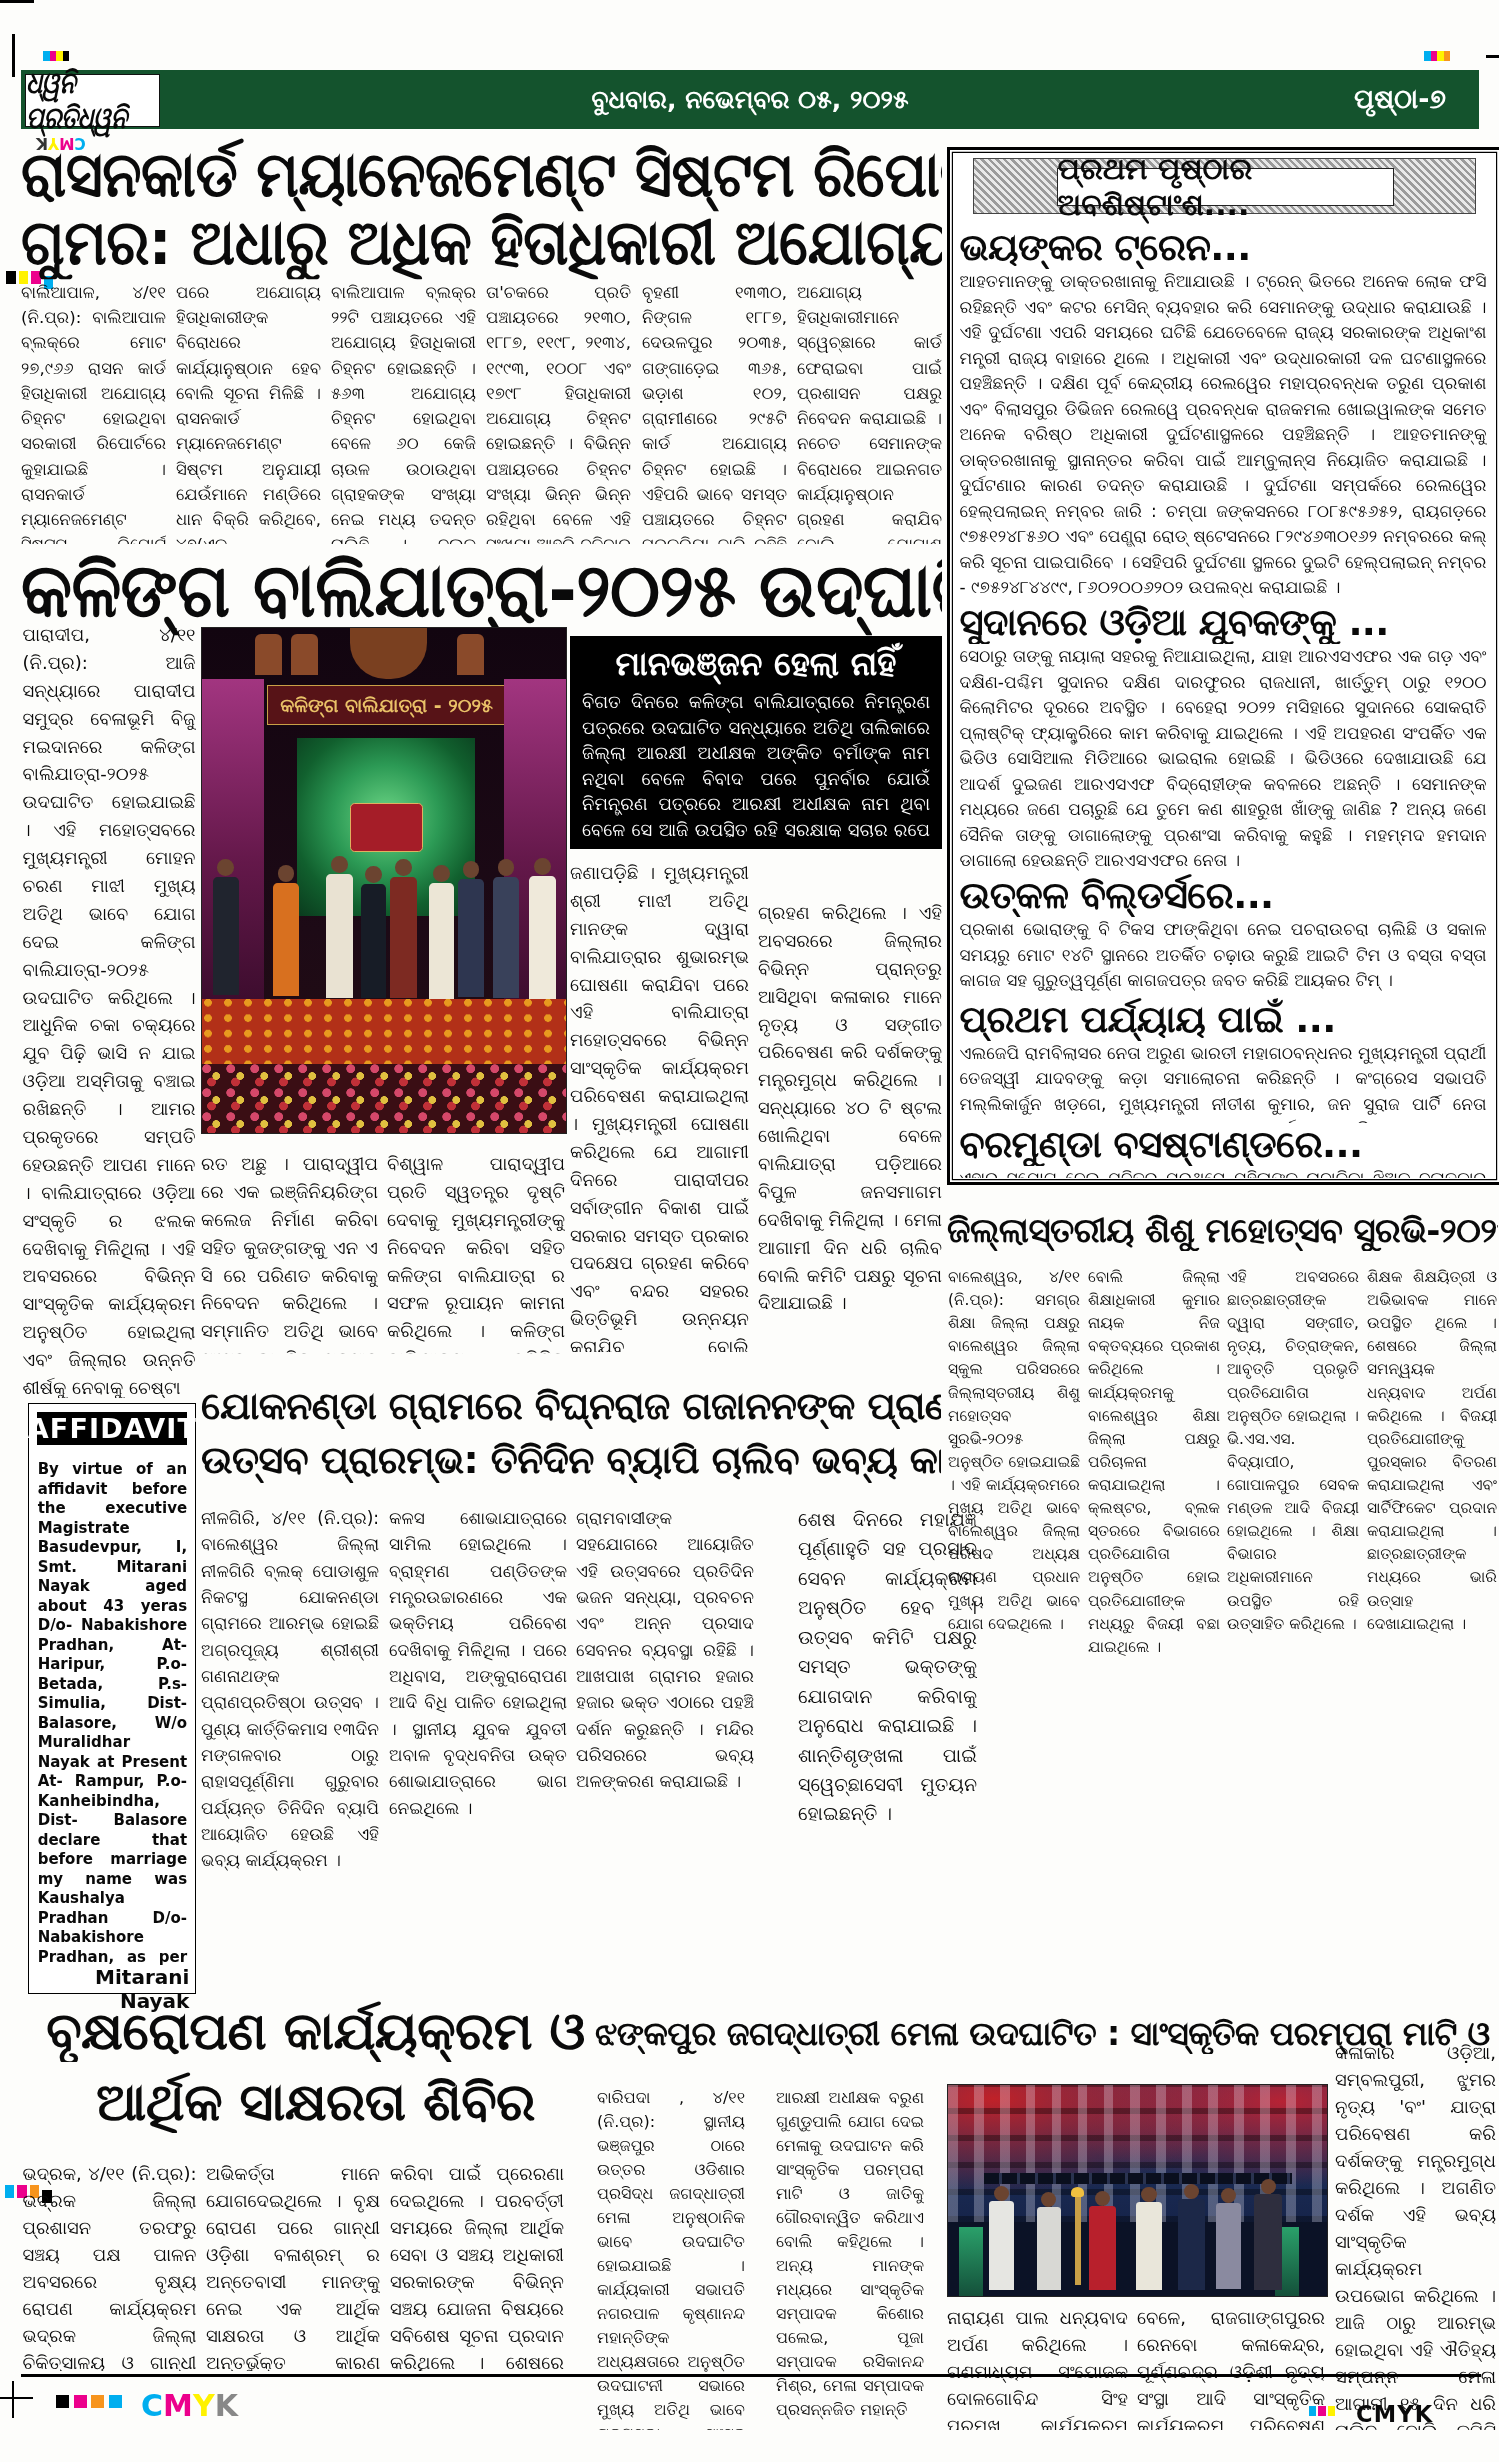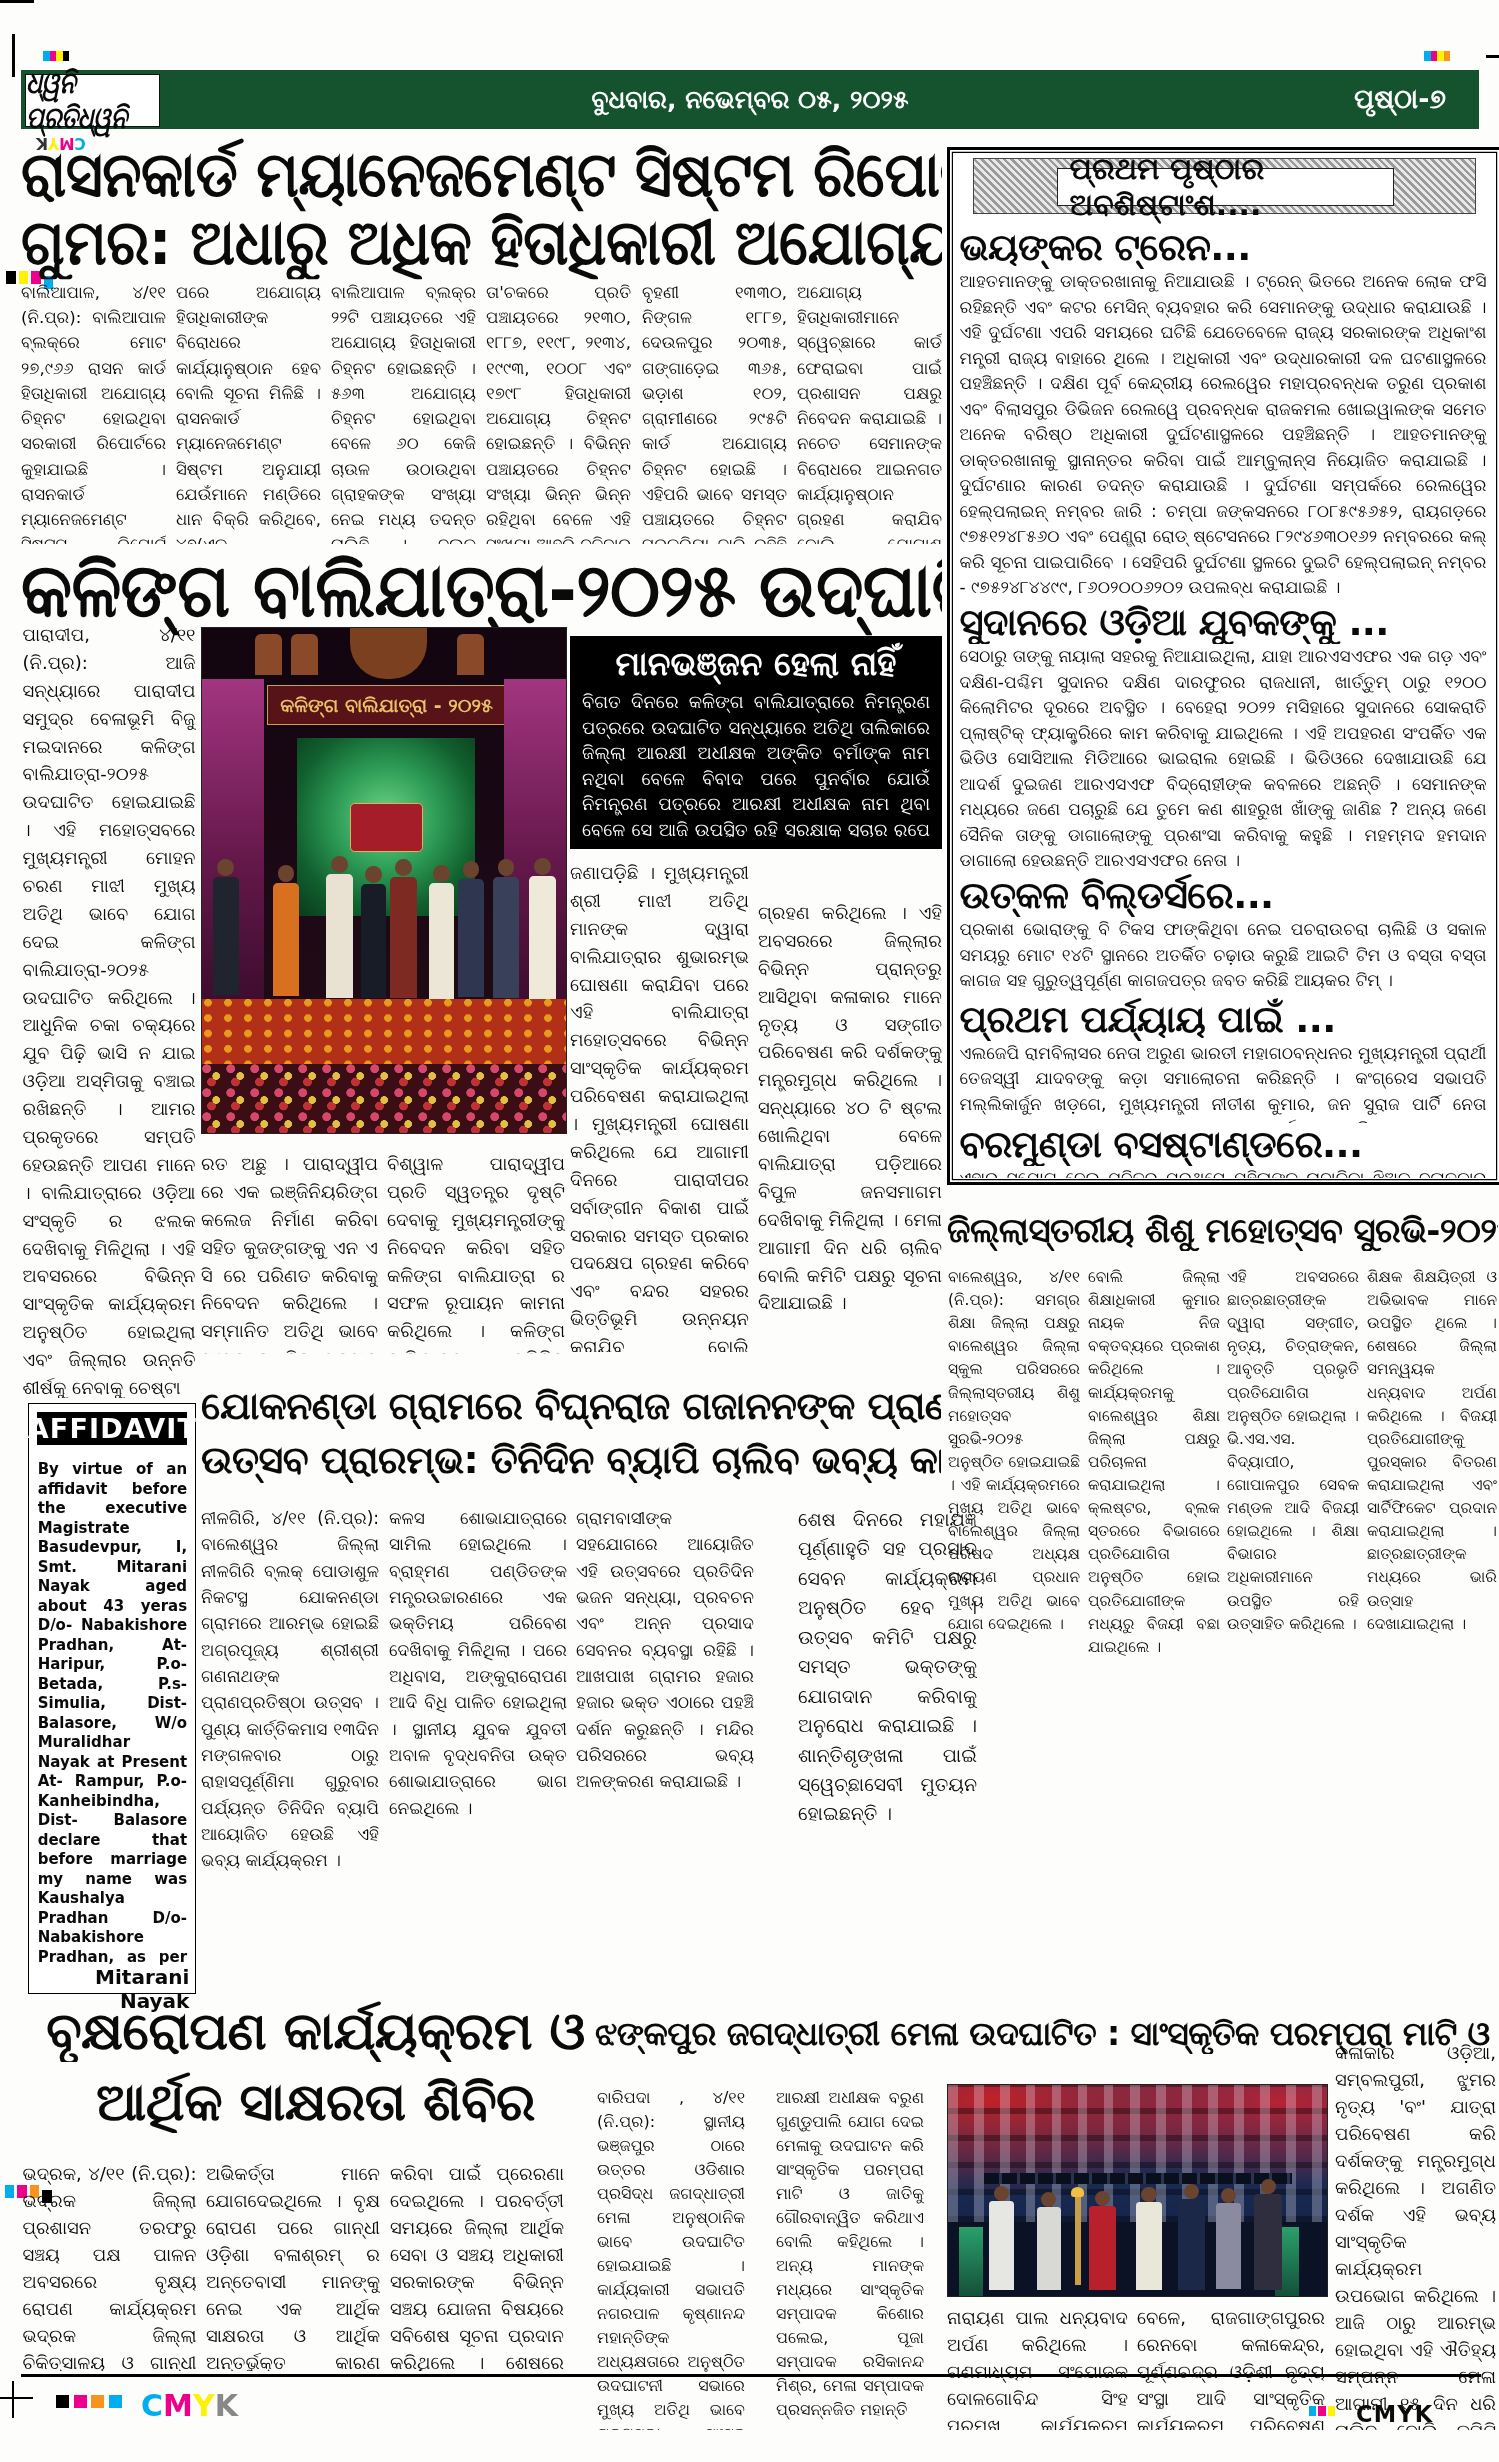--- a/index.html
+++ b/index.html
@@ -96,21 +96,21 @@
   <div class="abs txt colbody" style="left:21px;top:280px;width:145px;height:264px;">ବାଲିଆପାଳ, ୪/୧୧ (ନି.ପ୍ର): ବାଲିଆପାଳ ବ୍ଲକ୍‌ରେ ମୋଟ ୨୭,୯୬୬ ରାସନ କାର୍ଡ ହିତାଧିକାରୀ ଅଯୋଗ୍ୟ ଚିହ୍ନଟ ହୋଇଥିବା ସରକାରୀ ରିପୋର୍ଟରେ କୁହାଯାଇଛି । ରାସନକାର୍ଡ ମ୍ୟାନେଜମେଣ୍ଟ ସିଷ୍ଟମ ରିପୋର୍ଟ ଆଧାରରେ ମିଳିଥିବା ଏହି ତଥ୍ୟକୁ ନେଇ ବ୍ଲକ୍ ପ୍ରଶାସନର ଚିନ୍ତା ବଢ଼ିଯାଇଛି । ଏହି ରିପୋର୍ଟରେ କେତେ ସତ୍ୟତା ରହିଛି ଖୁବଶୀଘ୍ର ତଦନ୍ତ ଆରମ୍ଭ ହୋଇଛି ଆଉ ତଦନ୍ତ ଚାଲିଛି ।</div>
   <div class="abs txt colbody" style="left:176px;top:280px;width:145px;height:264px;">ପରେ ଅଯୋଗ୍ୟ ହିତାଧିକାରୀଙ୍କ ବିରୋଧରେ କାର୍ଯ୍ୟାନୁଷ୍ଠାନ ହେବ ବୋଲି ସୂଚନା ମିଳିଛି । ରାସନକାର୍ଡ ମ୍ୟାନେଜମେଣ୍ଟ ସିଷ୍ଟମ ଅନୁଯାୟୀ ଯେଉଁମାନେ ମଣ୍ଡିରେ ଧାନ ବିକ୍ରି କରିଥିବେ, ୪୭(ଏକ ହେକ୍ଟର)ଏକର ଜମି ଦର୍ଶାଇଥିବେ, ଟିକସ ଦେଉଥିବେ, ୪ ଚକିଆ ଗାଡ଼ି ଥିବ, ତିନି ବଖରା ରୁ ଅଧିକ ଘର ଥିବ, ପେନସନ ଧାରୀ ହୋଇଥିବେ ମୋଟ ୨୫ଟି ନିୟମ ଆଧାରରେ ଅଯୋଗ୍ୟ ଚିହ୍ନଟ କରାଯାଇଛି ।</div>
   <div class="abs txt colbody" style="left:331px;top:280px;width:145px;height:264px;">ବାଲିଆପାଳ ବ୍ଲକ୍‌ର ୨୨ଟି ପଞ୍ଚାୟତରେ ଏହି ଅଯୋଗ୍ୟ ହିତାଧିକାରୀ ଚିହ୍ନଟ ହୋଇଛନ୍ତି । ୫୬୩ ଅଯୋଗ୍ୟ ଚିହ୍ନଟ ହୋଇଥିବା ବେଳେ ୬୦ କେଜି ଚାଉଳ ଉଠାଉଥିବା ଗ୍ରାହକଙ୍କ ସଂଖ୍ୟା ନେଇ ମଧ୍ୟ ତଦନ୍ତ ଚାଲିଛି । ବ୍ଲକ ଯୋଗାଣ ଅଧିକାରୀଙ୍କ ସୂଚନା ଅନୁଯାୟୀ ରିପୋର୍ଟ ଆସିବା ପରେ ଆଇନଗତ କାର୍ଯ୍ୟାନୁଷ୍ଠାନ ଗ୍ରହଣ କରାଯିବ ବୋଲି ଜଣାପଡ଼ିଛି ।</div>
   <div class="abs txt colbody" style="left:486px;top:280px;width:145px;height:264px;">ତା'ଚକରେ ପ୍ରତି ପଞ୍ଚାୟତରେ ୨୧୩୦, ୧୮୮୭, ୧୧୯୮, ୨୧୩୪, ୧୯୯୩, ୧୦୦୮ ଏବଂ ୧୭୯୮ ହିତାଧିକାରୀ ଅଯୋଗ୍ୟ ଚିହ୍ନଟ ହୋଇଛନ୍ତି । ବିଭିନ୍ନ ପଞ୍ଚାୟତରେ ଚିହ୍ନଟ ସଂଖ୍ୟା ଭିନ୍ନ ଭିନ୍ନ ରହିଥିବା ବେଳେ ଏହି ସଂଖ୍ୟା ଆହୁରି ବଢ଼ିବାର ସମ୍ଭାବନା ରହିଛି ବୋଲି ଯୋଗାଣ ବିଭାଗ ସୂତ୍ରରୁ ସୂଚନା ମିଳିଛି ।</div>
   <div class="abs txt colbody" style="left:642px;top:280px;width:145px;height:264px;">ବୃହଣୀ ୧୩୩୦, ନିଙ୍ଗଳ ୧୮୮୭, ଦେଉଳପୁର ୨୦୩୫, ଗଙ୍ଗାଡ଼େଇ ୩୬୫, ଭଡ଼ାଶ ୧୦୨, ଗ୍ରାମୀଣରେ ୨୯୫ଟି କାର୍ଡ ଅଯୋଗ୍ୟ ଚିହ୍ନଟ ହୋଇଛି । ଏହିପରି ଭାବେ ସମସ୍ତ ପଞ୍ଚାୟତରେ ଚିହ୍ନଟ ପ୍ରକ୍ରିୟା ଜାରି ରହିଛି ବୋଲି ଯୋଗାଣ ବିଭାଗ ସୂତ୍ରରୁ ଜଣାପଡ଼ିଛି । ହିତାଧିକାରୀଙ୍କ ତାଲିକା ପ୍ରକାଶ ପାଇବ ।</div>
   <div class="abs txt colbody" style="left:797px;top:280px;width:145px;height:264px;">ଅଯୋଗ୍ୟ ହିତାଧିକାରୀମାନେ ସ୍ୱେଚ୍ଛାରେ କାର୍ଡ ଫେରାଇବା ପାଇଁ ପ୍ରଶାସନ ପକ୍ଷରୁ ନିବେଦନ କରାଯାଇଛି । ନଚେତ ସେମାନଙ୍କ ବିରୋଧରେ ଆଇନଗତ କାର୍ଯ୍ୟାନୁଷ୍ଠାନ ଗ୍ରହଣ କରାଯିବ ବୋଲି ଯୋଗାଣ ଅଧିକାରୀ ସୂଚନା ଦେଇଛନ୍ତି । ହିତାଧିକାରୀଙ୍କ ନୂଆ ଚିହ୍ନଟ ପ୍ରକ୍ରିୟା ନିୟମ ଅନୁସାରେ ଚାଲୁ ରହିଛି ।</div>
 
   <div class="abs rem-box" style="left:947px;top:147px;width:549px;height:1032px;padding:0;">
     <div class="hatch" style="position:absolute;left:22.5px;top:8.3px;width:501px;height:54px;">
       <div class="rem-title-inner" style="position:absolute;left:83px;top:8.3px;width:335px;height:36px;">
-        <span class="bold" style="font-size:30px;margin-left:12px;">ପ୍ରଥମ ପୃଷ୍ଠାର ଅବଶିଷ୍ଟାଂଶ....</span>
+        <span class="bold" style="font-size:30px;">ପ୍ରଥମ ପୃଷ୍ଠାର ଅବଶିଷ୍ଟାଂଶ....</span>
       </div>
     </div>
     <div style="position:absolute;left:9.5px;top:76px;width:527px;height:952px;overflow:hidden;">
       <div class="sec-head">ଭୟଙ୍କର ଟ୍ରେନ...</div>
       <div class="sec-body" style="height:332px;">ଆହତମାନଙ୍କୁ ଡାକ୍ତରଖାନାକୁ ନିଆଯାଉଛି । ଟ୍ରେନ୍ ଭିତରେ ଅନେକ ଲୋକ ଫସି ରହିଛନ୍ତି ଏବଂ କଟର ମେସିନ୍ ବ୍ୟବହାର କରି ସେମାନଙ୍କୁ ଉଦ୍ଧାର କରାଯାଉଛି । ଏହି ଦୁର୍ଘଟଣା ଏପରି ସମୟରେ ଘଟିଛି ଯେତେବେଳେ ରାଜ୍ୟ ସରକାରଙ୍କ ଅଧିକାଂଶ ମନ୍ତ୍ରୀ ରାଜ୍ୟ ବାହାରେ ଥିଲେ । ଅଧିକାରୀ ଏବଂ ଉଦ୍ଧାରକାରୀ ଦଳ ଘଟଣାସ୍ଥଳରେ ପହଞ୍ଚିଛନ୍ତି । ଦକ୍ଷିଣ ପୂର୍ବ କେନ୍ଦ୍ରୀୟ ରେଲୱେର ମହାପ୍ରବନ୍ଧକ ତରୁଣ ପ୍ରକାଶ ଏବଂ ବିଲାସପୁର ଡିଭିଜନ ରେଲୱେ ପ୍ରବନ୍ଧକ ରାଜକମଲ ଖୋଇୱାଲଙ୍କ ସମେତ ଅନେକ ବରିଷ୍ଠ ଅଧିକାରୀ ଦୁର୍ଘଟଣାସ୍ଥଳରେ ପହଞ୍ଚିଛନ୍ତି । ଆହତମାନଙ୍କୁ ଡାକ୍ତରଖାନାକୁ ସ୍ଥାନାନ୍ତର କରିବା ପାଇଁ ଆମ୍ବୁଲାନ୍ସ ନିୟୋଜିତ କରାଯାଇଛି । ଦୁର୍ଘଟଣାର କାରଣ ତଦନ୍ତ କରାଯାଉଛି । ଦୁର୍ଘଟଣା ସମ୍ପର୍କରେ ରେଲୱେର ହେଲ୍ପଲାଇନ୍ ନମ୍ବର ଜାରି : ଚମ୍ପା ଜଙ୍କସନରେ ୮୦୮୫୯୫୬୫୨, ରାୟଗଡ଼ରେ ୯୭୫୧୨୪୮୫୬୦ ଏବଂ ପେଣ୍ଡ୍ରା ରୋଡ୍ ଷ୍ଟେସନରେ ୮୨୯୪୬୩୦୧୬୨ ନମ୍ବରରେ କଲ୍ କରି ସୂଚନା ପାଇପାରିବେ । ସେହିପରି ଦୁର୍ଘଟଣା ସ୍ଥଳରେ ଦୁଇଟି ହେଲ୍ପଲାଇନ୍ ନମ୍ବର - ୯୭୫୨୪୮୪୪୯୯, ୮୬୦୨୦୦୬୨୦୨ ଉପଲବ୍ଧ କରାଯାଇଛି ।</div>
       <div class="sec-head">ସୁଦାନରେ ଓଡ଼ିଆ ଯୁବକଙ୍କୁ ...</div>
       <div class="sec-body" style="height:230px;">ସେଠାରୁ ତାଙ୍କୁ ନାୟାଲା ସହରକୁ ନିଆଯାଇଥିଲା, ଯାହା ଆରଏସଏଫର ଏକ ଗଡ଼ ଏବଂ ଦକ୍ଷିଣ-ପଶ୍ଚିମ ସୁଦାନର ଦକ୍ଷିଣ ଦାରଫୁରର ରାଜଧାନୀ, ଖାର୍ତ୍ତୁମ୍ ଠାରୁ ୧୨୦୦ କିଲୋମିଟର ଦୂରରେ ଅବସ୍ଥିତ । ବେହେରା ୨୦୨୨ ମସିହାରେ ସୁଦାନରେ ସୋକରାତି ପ୍ଲାଷ୍ଟିକ୍ ଫ୍ୟାକ୍ଟ୍ରିରେ କାମ କରିବାକୁ ଯାଇଥିଲେ । ଏହି ଅପହରଣ ସଂପର୍କିତ ଏକ ଭିଡିଓ ସୋସିଆଲ ମିଡିଆରେ ଭାଇରାଲ ହୋଇଛି । ଭିଡିଓରେ ଦେଖାଯାଉଛି ଯେ ଆଦର୍ଶ ଦୁଇଜଣ ଆରଏସଏଫ ବିଦ୍ରୋହୀଙ୍କ କବଳରେ ଅଛନ୍ତି । ସେମାନଙ୍କ ମଧ୍ୟରେ ଜଣେ ପଚାରୁଛି ଯେ ତୁମେ କଣ ଶାହରୁଖ ଖାଁଙ୍କୁ ଜାଣିଛ ? ଅନ୍ୟ ଜଣେ ସୈନିକ ତାଙ୍କୁ ଡାଗାଲୋଙ୍କୁ ପ୍ରଶଂସା କରିବାକୁ କହୁଛି । ମହମ୍ମଦ ହମଦାନ ଡାଗାଲୋ ହେଉଛନ୍ତି ଆରଏସଏଫର ନେତା ।</div>
       <div class="sec-head">ଉତ୍କଳ ବିଲ୍ଡର୍ସରେ...</div>
       <div class="sec-body" style="height:76px;">ପ୍ରକାଶ ଭୋରାଙ୍କୁ ବି ଟିକସ ଫାଙ୍କିଥିବା ନେଇ ପଚରାଉଚରା ଚାଲିଛି ଓ ସକାଳ ସମୟରୁ ମୋଟ ୧୪ଟି ସ୍ଥାନରେ ଅତର୍କିତ ଚଢ଼ାଉ କରୁଛି ଆଇଟି ଟିମ ଓ ବସ୍ତା ବସ୍ତା କାଗଜ ସହ ଗୁରୁତ୍ୱପୂର୍ଣ୍ଣ କାଗଜପତ୍ର ଜବତ କରିଛି ଆୟକର ଟିମ୍ ।</div>
       <div class="sec-head" style="margin-top:4.7px;">ପ୍ରଥମ ପର୍ଯ୍ୟାୟ ପାଇଁ ...</div>

